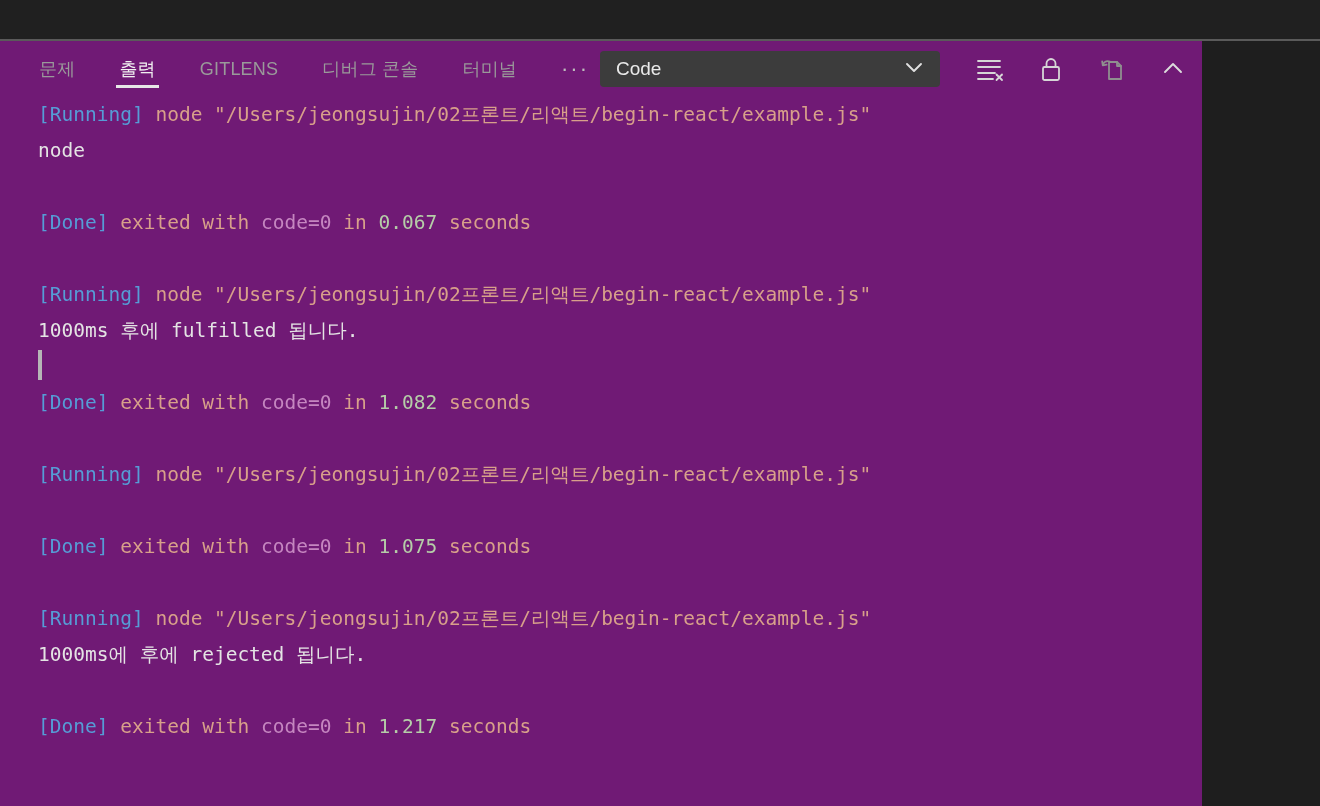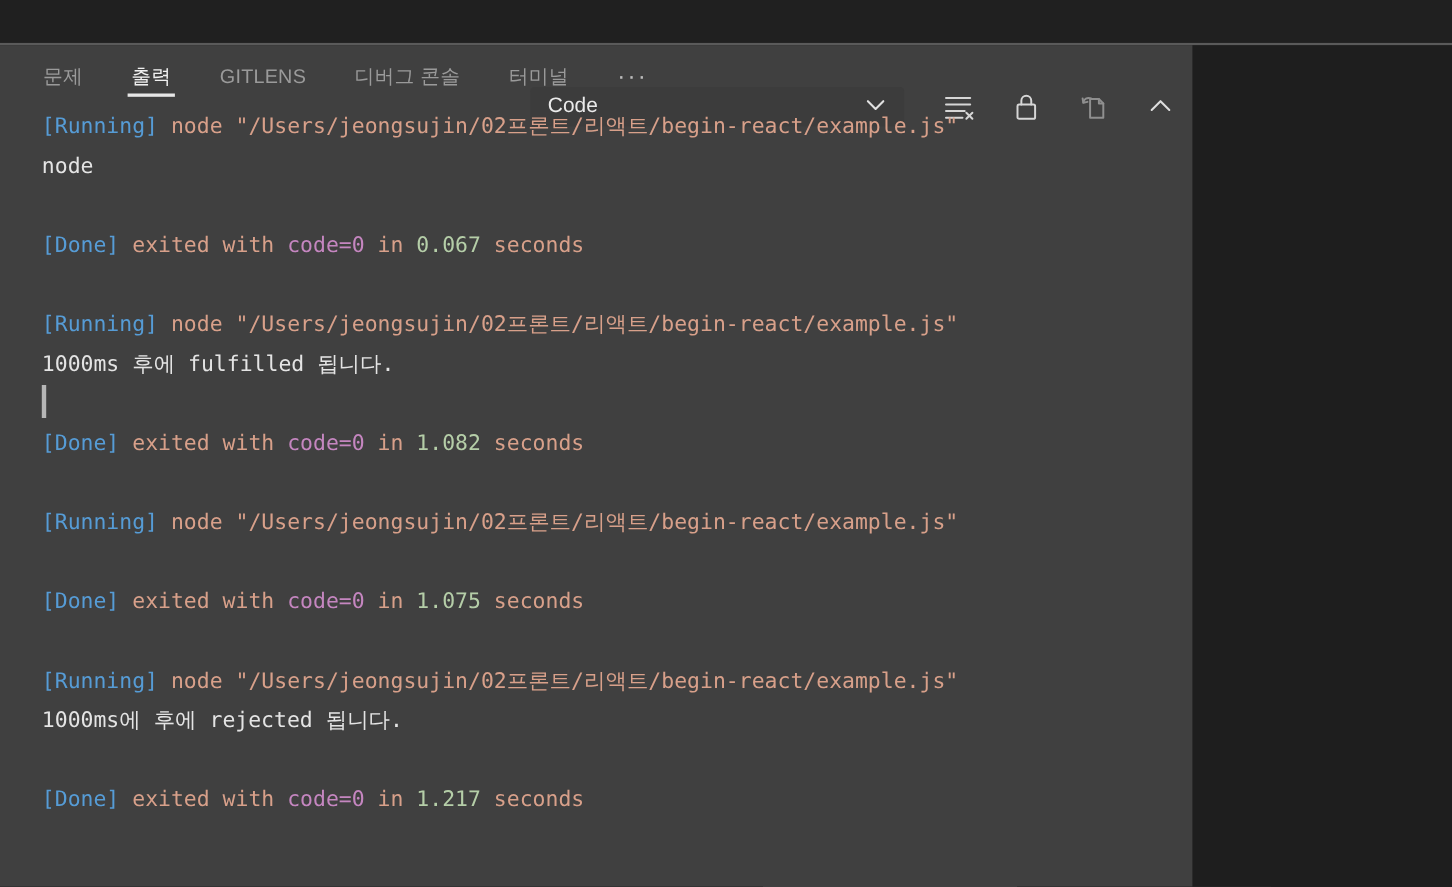--- a/index.html
+++ b/index.html
@@ -26,22 +26,22 @@
     position: absolute;
     left: 0; top: 39px;
     width: 1320px; height: 2px;
     background: #5a5a5a;
   }
 
   
   #panel {
     position: absolute;
     left: 0; top: 41px;
-    width: 1084px; height: 765px;
-    background: #404040;
+    width: 1202px; height: 765px;
+    background: #701a75;
   }
 
   
   #panel-header {
     position: relative;
     height: 56px;
     display: flex;
     align-items: center;
   }
   #tabs {
@@ -83,21 +83,20 @@
   }
 
   
   #panel-actions {
     position: absolute;
     right: 6px; top: 0;
     height: 56px;
     display: flex;
     align-items: center;
     gap: 15px;
-    margin-top: 28px;
   }
   #output-channel-select {
     width: 340px;
     height: 36px;
     background: #3c3c3c;
     border-radius: 4px;
     display: flex;
     align-items: center;
     justify-content: space-between;
     padding: 0 14px 0 16px;

